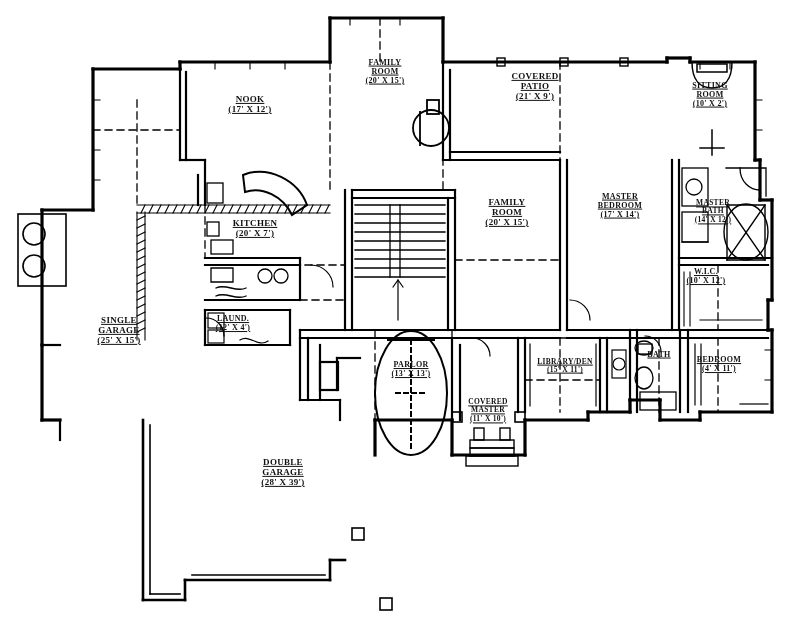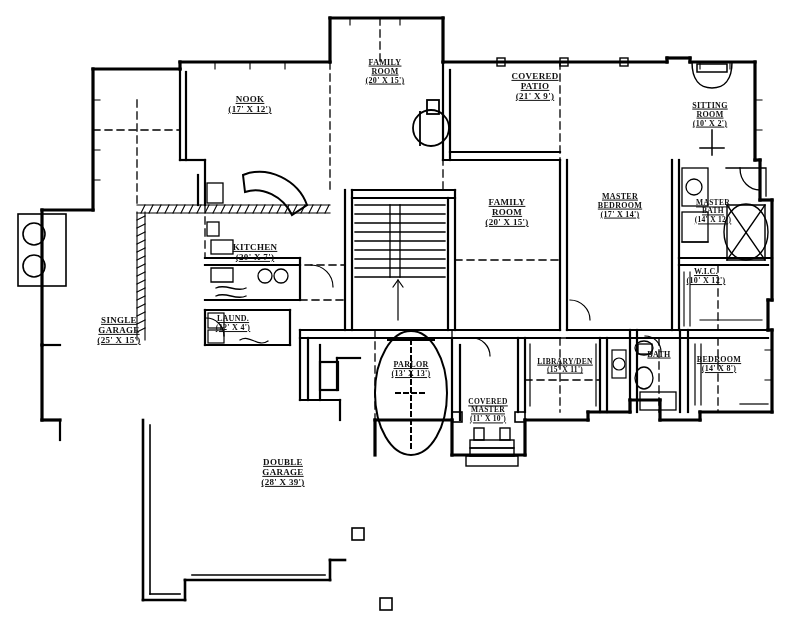--- a/index.html
+++ b/index.html
@@ -357,27 +357,27 @@
     <span class="ln">ROOM</span>
     <span class="dim">(20' X 15')</span>
   </div>
 
   <div class="room-label sz9" style="left: 535px; top: 86px; transform: translate(-50%, -50%);" id="L2">
     <span class="ln">COVERED</span>
     <span class="ln">PATIO</span>
     <span class="dim">(21' X 9')</span>
   </div>
 
-  <div class="room-label sz8" style="left: 710px; top: 95px; transform: translate(-50%, -50%); margin-top: 20px;" id="L3">
+  <div class="room-label sz8" style="left: 710px; top: 95px; transform: translate(-50%, -50%);" id="L3">
     <span class="ln">SITTING</span>
     <span class="ln">ROOM</span>
     <span class="dim">(10' X 2')</span>
   </div>
 
-  <div class="room-label sz9" style="left: 255px; top: 228px; transform: translate(-50%, -50%); margin-top: 24px;" id="L4">
+  <div class="room-label sz9" style="left: 255px; top: 228px; transform: translate(-50%, -50%);" id="L4">
     <span class="ln">KITCHEN</span>
     <span class="dim">(20' X 7')</span>
   </div>
 
   <div class="room-label sz9" style="left: 507px; top: 212px; transform: translate(-50%, -50%);" id="L5">
     <span class="ln">FAMILY</span>
     <span class="ln">ROOM</span>
     <span class="dim">(20' X 15')</span>
   </div>
 
@@ -418,21 +418,21 @@
     <span class="ln">LIBRARY/DEN</span>
     <span class="dim">(15' X 11')</span>
   </div>
 
   <div class="room-label sz8" style="left: 659px; top: 355px; transform: translate(-50%, -50%);" id="L13">
     <span class="ln">BATH</span>
   </div>
 
   <div class="room-label sz8" style="left: 719px; top: 365px; transform: translate(-50%, -50%);" id="L14">
     <span class="ln">BEDROOM</span>
-    <span class="dim">(14' X 8')</span>
+    <span class="dim">(4' X 11')</span>
   </div>
 
   <div class="room-label sz75" style="left: 488px; top: 411px; transform: translate(-50%, -50%);" id="L15">
     <span class="ln">COVERED</span>
     <span class="ln">MASTER</span>
     <span class="dim">(11' X 10')</span>
   </div>
 
   <div class="room-label sz9" style="left: 283px; top: 472px; transform: translate(-50%, -50%);" id="L16">
     <span class="ln">DOUBLE</span>

